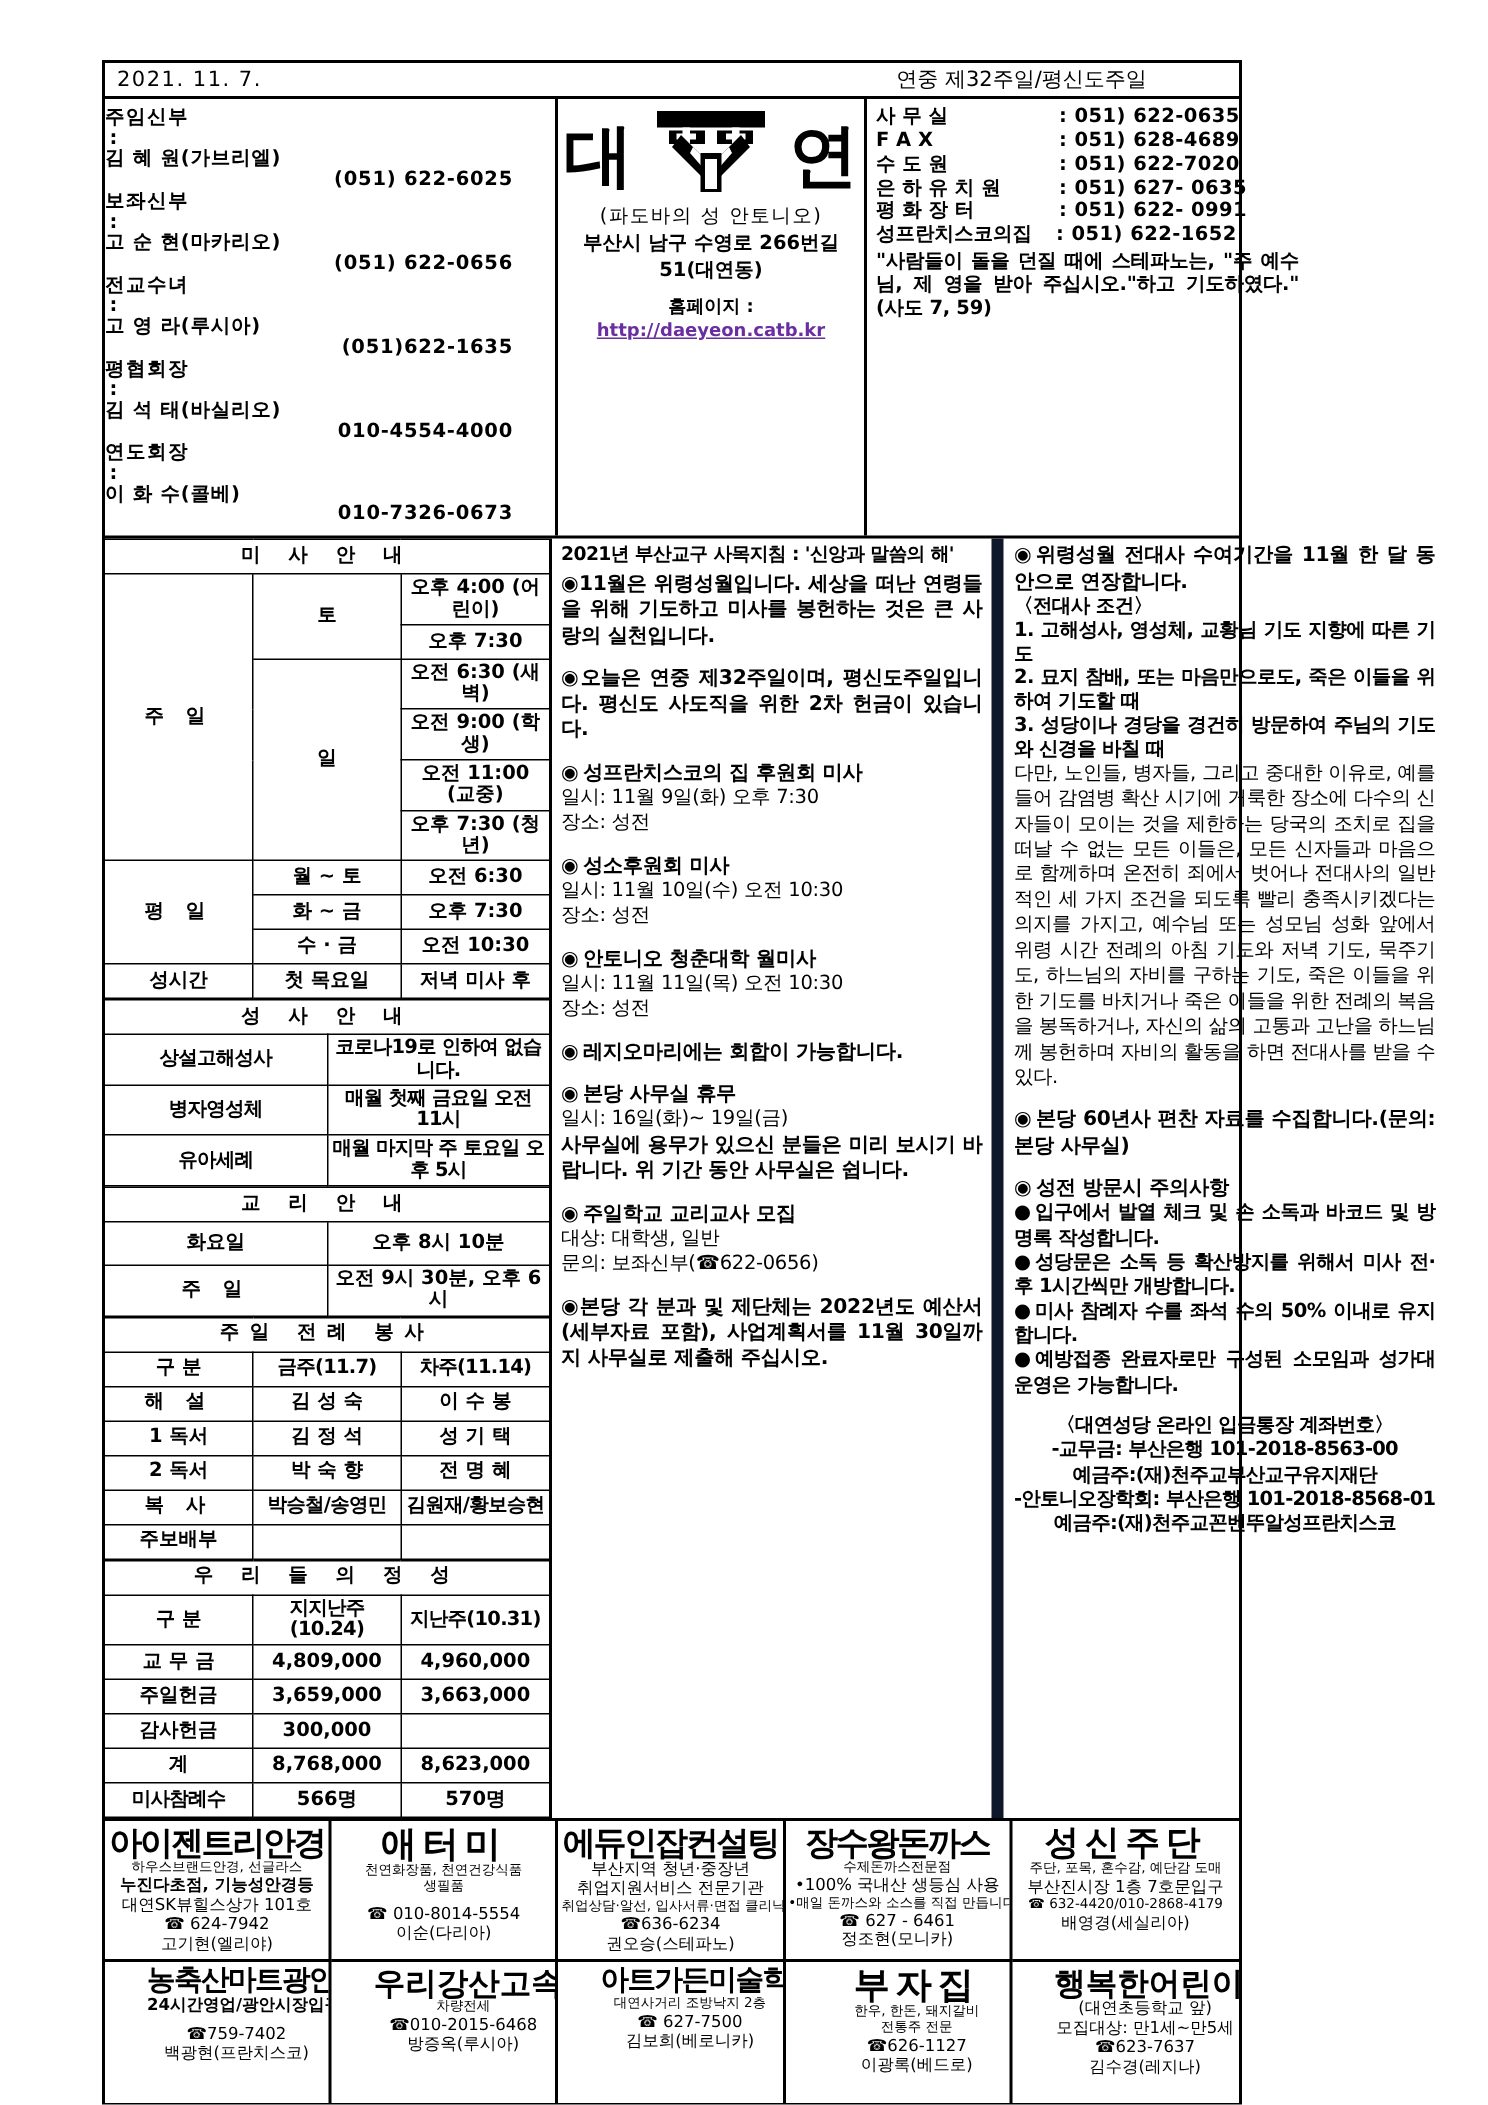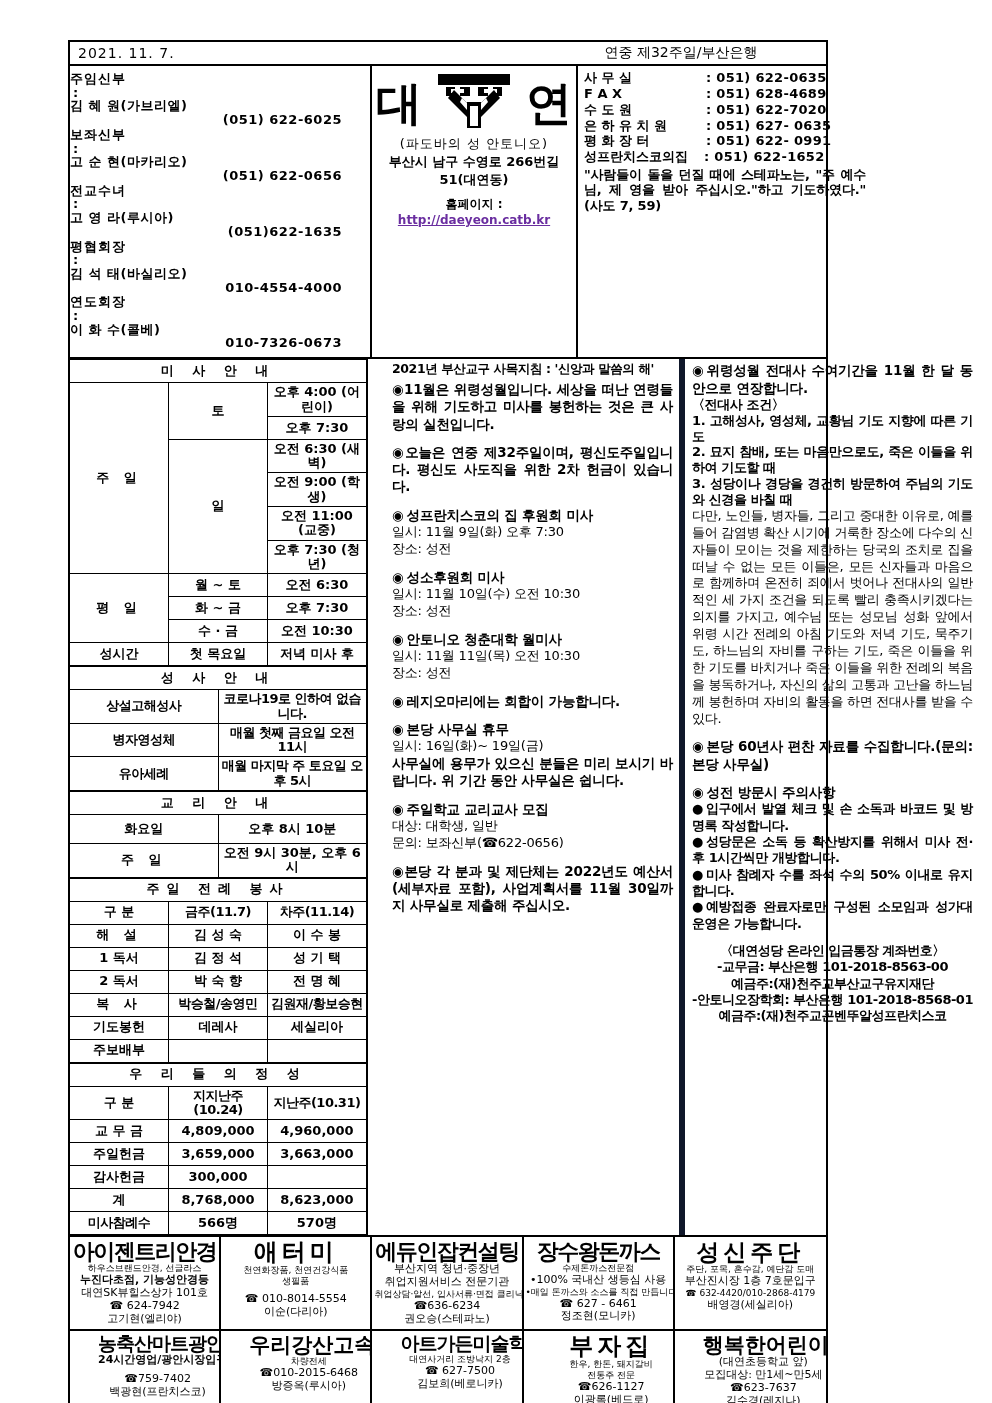--- a/index.html
+++ b/index.html
@@ -60,21 +60,21 @@
 
   .rc-row{display:flex;font-size:13px;font-weight:bold;line-height:1.22;white-space:nowrap;}
   .rc-row .rl{flex:0 0 120px;letter-spacing:0;}
   .rc-row .rl.spread{display:flex;justify-content:space-between;padding-right:2px;}
   .rc-row .rv{flex:1 1 auto;letter-spacing:.3px;}
   .verse{font-size:13px;font-weight:bold;line-height:1.18;letter-spacing:-.2px;margin-top:2px;text-align:justify;}
 
   
   .body-cols{display:flex;border-bottom:2px solid #000;}
   .col-left{flex:0 0 296px;border-right:2px solid #000;}
-  .col-mid{flex:0 0 281px;border-right:6px solid #0f172a;padding:3px 6px 4px 24px;}
+  .col-mid{flex:0 0 281px;border-right:8px solid #0f172a;padding:3px 6px 4px 6px;}
   .col-right{flex:1 1 auto;padding:3px 6px 4px 7px;}
 
   
   table.sch{width:100%;border-collapse:collapse;table-layout:fixed;}
   table.sch td,table.sch th{
     border:1px solid #000;font-size:13px;font-weight:bold;
     text-align:center;padding:2px 2px;height:18px;line-height:1.1;
   }
   td.sechead{font-size:15px;letter-spacing:7px;padding:3px 0;border-left:0;border-right:0;}
   td.lbl{letter-spacing:5px;}
@@ -123,21 +123,21 @@
 </style>
 </head>
 <body>
 
 <div class="page">
   <div class="frame">
 
     <div class="topbar">
       <div class="date">2021. 11. 7.</div>
       <div class="spacer"></div>
-      <div class="sunday">연중 제32주일/부산은행</div>
+      <div class="sunday">연중 제32주일/평신도주일</div>
     </div>
 
     <div class="masthead">
 
       <div class="mh-left">
         <div class="contact-row">
           <span class="lbl">주임신부</span>
           <span class="sep">:</span>
           <span class="val">김 혜 원(가브리엘)</span>
         </div>
@@ -336,25 +336,20 @@
             <td>2 독서</td>
             <td>박 숙 향</td>
             <td>전 명 혜</td>
           </tr>
           <tr>
             <td class="lbl">복  사</td>
             <td class="small">박승철/송영민</td>
             <td class="small">김원재/황보승현</td>
           </tr>
           <tr>
-            <td>기도봉헌</td>
-            <td>데레사</td>
-            <td>세실리아</td>
-          </tr>
-          <tr>
             <td>주보배부</td>
             <td class="empty"></td>
             <td class="empty"></td>
           </tr>
         </tbody>
           </table>
 
         <table class="sch">
           <tbody>
               <tr>

